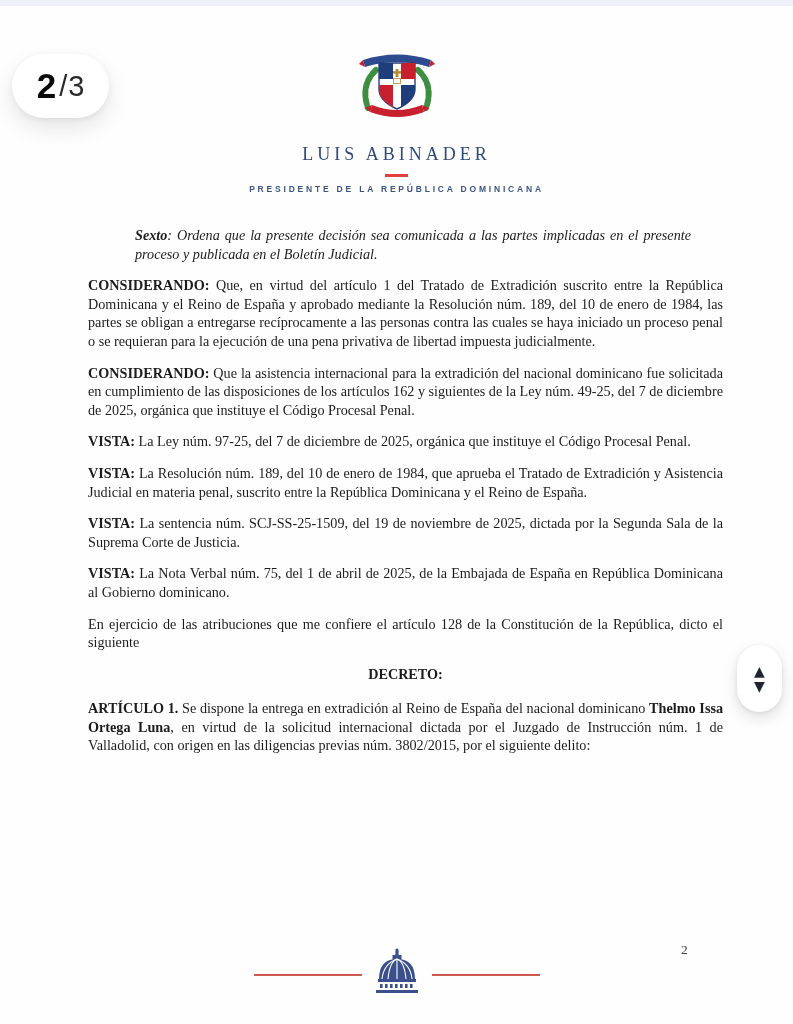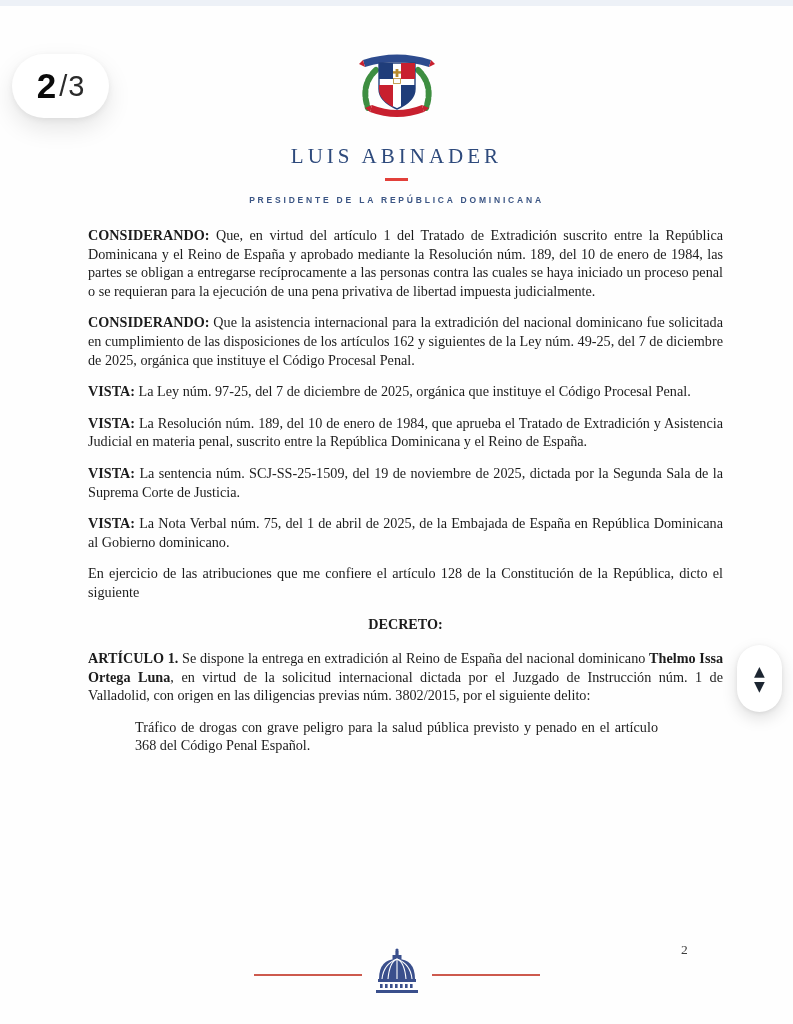--- a/index.html
+++ b/index.html
@@ -12,24 +12,24 @@
              border-radius:33px;display:flex;align-items:center;justify-content:center;
              box-shadow:0 10px 24px rgba(0,0,0,.10),0 2px 6px rgba(0,0,0,.06);
              font-family:"Liberation Sans", sans-serif;}
   .page-pill .cur{font-size:35px;font-weight:700;color:#0b0b0b;}
   .page-pill .sep{font-size:29px;font-weight:400;color:#2b2b2b;margin:0 1px 0 3px;}
   .page-pill .tot{font-size:29px;font-weight:400;color:#2b2b2b;}
 
   
   .hdr{position:absolute;top:6px;left:0;right:0;text-align:center;}
   .coat{margin-top:39px;}
-  .hdr-name{margin-top:8px;font-family:"Liberation Serif", serif;font-size:21px;
+  .hdr-name{margin-top:8px;font-family:"Liberation Serif", serif;font-size:18px;
             letter-spacing:4px;color:#2e4a7c;font-weight:400;}
   .hdr-divider{width:23px;height:3px;background:#e2403a;margin:9px auto 0;}
-  .hdr-sub{margin-top:14px;font-family:"Liberation Sans", sans-serif;font-size:8.5px;
+  .hdr-sub{margin-top:7px;font-family:"Liberation Sans", sans-serif;font-size:8.5px;
            letter-spacing:2.8px;color:#3b5584;font-weight:600;}
 
   
   .doc{position:absolute;top:226px;left:88px;right:70px;}
   .para{margin:0 0 13px 0;font-size:14.2px;line-height:18.6px;text-align:justify;}
   .para.quote-italic{margin-left:47px;margin-right:32px;font-style:italic;}
   .para.heading-center{text-align:center;font-weight:bold;margin-top:13px;margin-bottom:16px;}
   .para.indent{margin-left:47px;margin-right:65px;}
   .para .b{font-weight:bold;}
   .para .i{font-style:italic;}
@@ -91,30 +91,30 @@
         <path d="M19 67 L14 63 L21 60 Z" fill="#c8202f"></path>
         <path d="M73 67 L78 63 L71 60 Z" fill="#c8202f"></path>
       </svg>
     </div>
     <div class="hdr-name">LUIS ABINADER</div>
     <div class="hdr-divider"></div>
     <div class="hdr-sub">PRESIDENTE DE LA REPÚBLICA DOMINICANA</div>
   </div>
 
   <main class="doc">
+      <p class="para quote-italic"><span class="b i">Sexto</span><span class="i">: Ordena que la presente decisión sea comunicada a las partes implicadas en el presente proceso y publicada en el Boletín Judicial.</span></p>
       <p class="para body"><span class="b">CONSIDERANDO:</span><span> Que, en virtud del artículo 1 del Tratado de Extradición suscrito entre la República Dominicana y el Reino de España y aprobado mediante la Resolución núm. 189, del 10 de enero de 1984, las partes se obligan a entregarse recíprocamente a las personas contra las cuales se haya iniciado un proceso penal o se requieran para la ejecución de una pena privativa de libertad impuesta judicialmente.</span></p>
       <p class="para body"><span class="b">CONSIDERANDO:</span><span> Que la asistencia internacional para la extradición del nacional dominicano fue solicitada en cumplimiento de las disposiciones de los artículos 162 y siguientes de la Ley núm. 49-25, del 7 de diciembre de 2025, orgánica que instituye el Código Procesal Penal.</span></p>
       <p class="para body"><span class="b">VISTA:</span><span> La Ley núm. 97-25, del 7 de diciembre de 2025, orgánica que instituye el Código Procesal Penal.</span></p>
       <p class="para body"><span class="b">VISTA:</span><span> La Resolución núm. 189, del 10 de enero de 1984, que aprueba el Tratado de Extradición y Asistencia Judicial en materia penal, suscrito entre la República Dominicana y el Reino de España.</span></p>
       <p class="para body"><span class="b">VISTA:</span><span> La sentencia núm. SCJ-SS-25-1509, del 19 de noviembre de 2025, dictada por la Segunda Sala de la Suprema Corte de Justicia.</span></p>
       <p class="para body"><span class="b">VISTA:</span><span> La Nota Verbal núm. 75, del 1 de abril de 2025, de la Embajada de España en República Dominicana al Gobierno dominicano.</span></p>
       <p class="para body"><span>En ejercicio de las atribuciones que me confiere el artículo 128 de la Constitución de la República, dicto el siguiente</span></p>
       <p class="para heading-center"><span class="b">DECRETO:</span></p>
       <p class="para body"><span class="b">ARTÍCULO 1.</span><span> Se dispone la entrega en extradición al Reino de España del nacional dominicano </span><span class="b">Thelmo Issa Ortega Luna</span><span>, en virtud de la solicitud internacional dictada por el Juzgado de Instrucción núm. 1 de Valladolid, con origen en las diligencias previas núm. 3802/2015, por el siguiente delito:</span></p>
-      <p class="para indent"><span>Tráfico de drogas con grave peligro para la salud pública previsto y penado en el artículo 368 del Código Penal Español.</span></p>
     </main>
 
   <div class="footer">
     <div class="f-line"></div>
     <div>
       <svg width="44" height="50" viewBox="0 0 44 50" aria-hidden="true">
         <circle cx="22" cy="2" r="1.6" fill="#3a4f8c"></circle>
         <rect x="20.4" y="3" width="3.2" height="4" fill="#3a4f8c"></rect>
         <rect x="17.5" y="7" width="9" height="4.5" fill="#3a4f8c"></rect>
         <path d="M4 31 Q4 11 22 11 Q40 11 40 31 Z" fill="#3a4f8c"></path>

